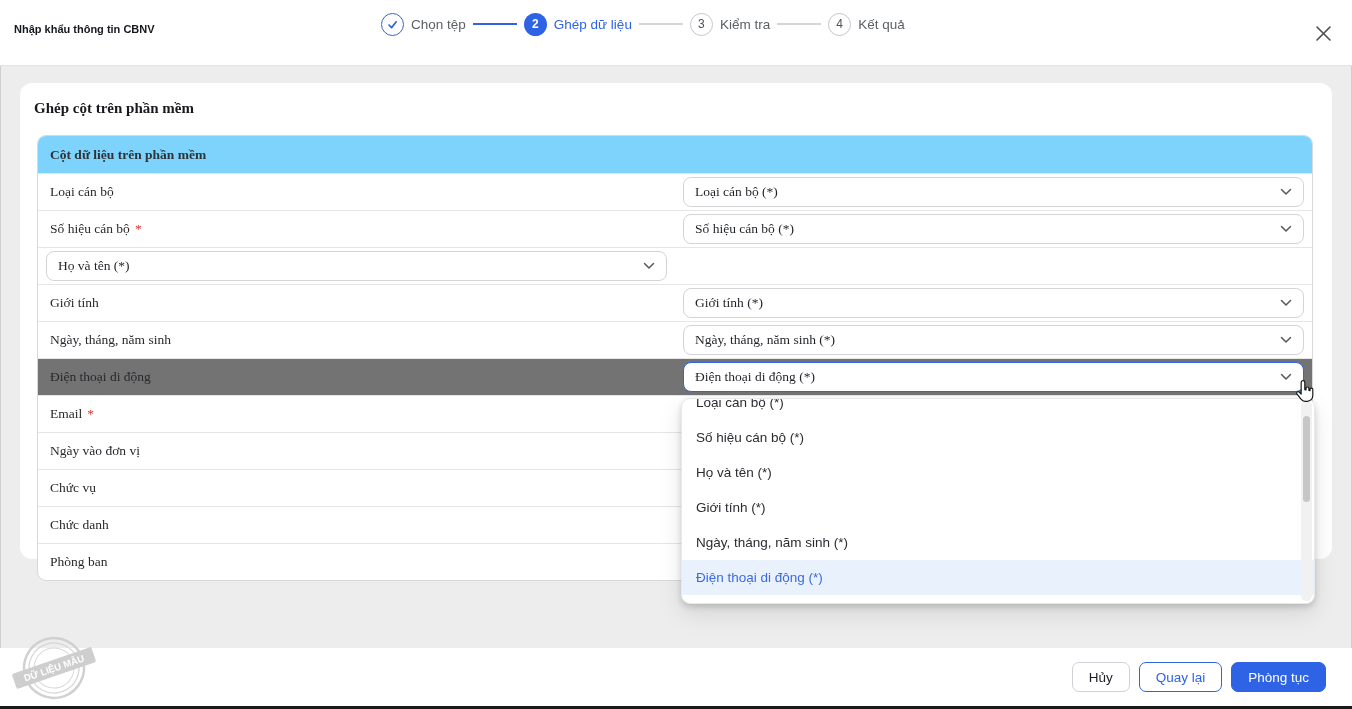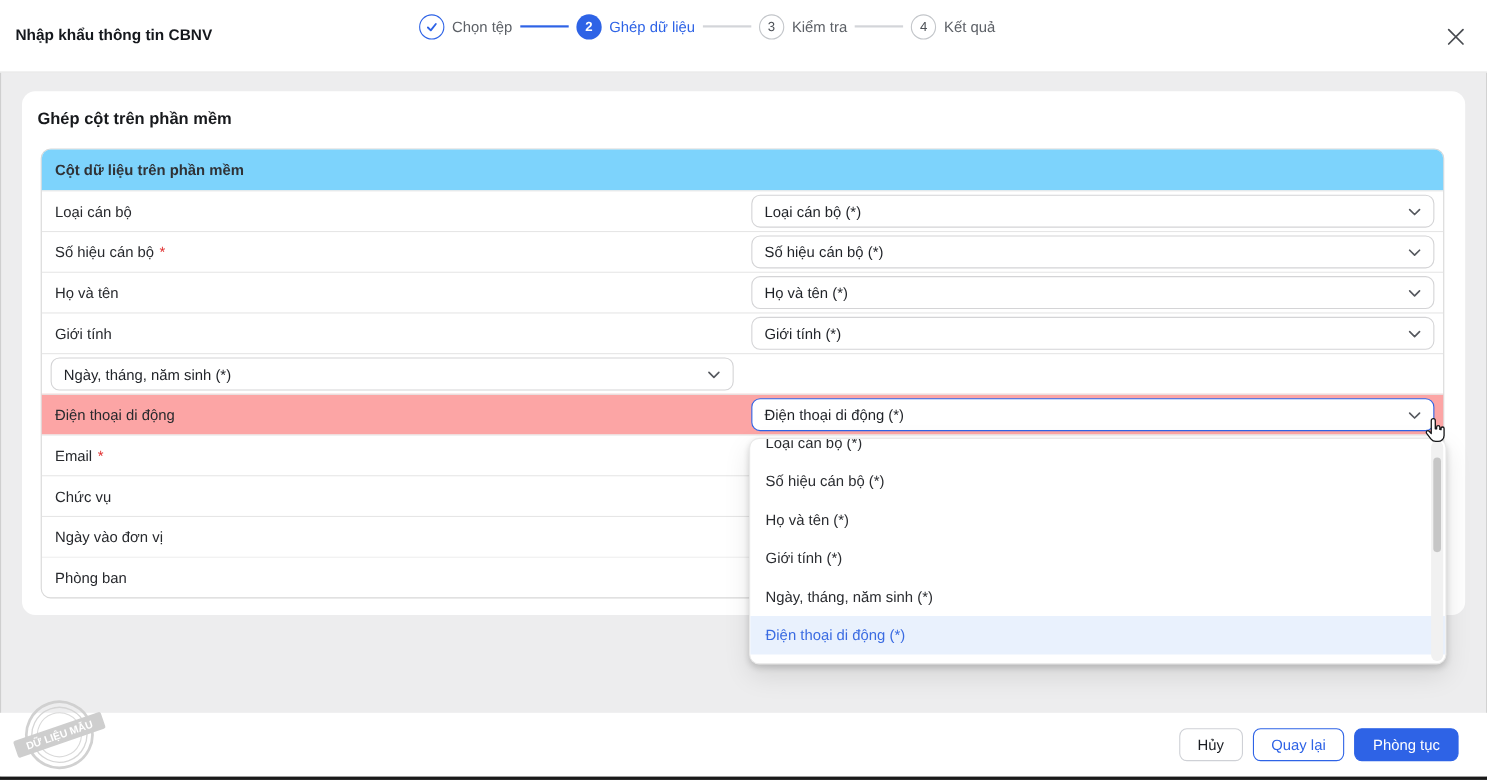--- a/index.html
+++ b/index.html
@@ -12,21 +12,21 @@
     box-shadow: inset 0 0 0 1px #cfcfcf;
   }
 
   
   .modal-header {
     position:absolute; top:0; left:0; right:0; height:66px;
     background:#fff; border-bottom:1px solid #e3e3e3;
   }
   .modal-title {
     position:absolute; left:14px; top:23px;
-    font-size:14px; font-weight:bold; color:#15181d;
+    font-size:11px; font-weight:bold; color:#15181d;
   }
   .stepper {
     position:absolute; left:381px; top:0; height:48px;
     display:flex; align-items:center; gap:7px;
   }
   .step { display:flex; align-items:center; gap:7px; }
   .step-circle {
     width:23px; height:23px; border-radius:50%; flex:0 0 23px;
     display:flex; align-items:center; justify-content:center; font-size:12px;
   }
@@ -38,21 +38,21 @@
   .connector { width:44px; height:1.5px; background:#d3d5d9; }
   .connector.done { background:#2e63e6; }
   .close-btn {
     position:absolute; right:19px; top:23px; width:20px; height:20px;
     display:flex; align-items:center; justify-content:center; cursor:pointer;
   }
 
   
   .card {
     position:absolute; left:20px; top:83px; width:1312px; height:476px;
-    background:#fff; border-radius:12px;
+    background:#fff; border-radius:12px;font-family:Liberation Serif, serif;
   }
   .section-title {
     position:absolute; left:14px; top:17px;
     font-size:15px; font-weight:bold; color:#17191c;
   }
 
   
   .map-table {
     position:absolute; left:17px; top:52px; width:1276px;
     border:1px solid #d8d8d8; border-radius:9px; background:#fff;
@@ -63,21 +63,21 @@
     font-size:13.5px; font-weight:bold; color:#303236;
   }
   .th { width:50%; }
   .th.left  { padding-left:12px; }
   .th.right { padding-left:16px; }
   .trow {
     display:flex; height:37px; align-items:center;
     border-top:1px solid #e6e6e6; font-size:13.5px; color:#27292d;
   }
   .trow.last { border-radius:0 0 8px 8px; }
-  .trow.highlight { background:#fca5a5; }
+  .trow.highlight { background:#737373; }
   .td-left { width:50%; padding-left:12px; display:flex; gap:5px; align-items:center; }
   .req { color:#e03131; font-size:13.5px; }
   .td-right { width:50%; }
   .select {
     height:30px; margin:0 8px; border:1px solid #d4d4d6; border-radius:8px;
     background:#fff; display:flex; align-items:center; justify-content:space-between;
     padding:0 11px; font-size:13.5px; color:#1f2227; cursor:pointer;
   }
   .select.focused { border:1.5px solid #2e63e6; }
   .chev { flex:0 0 auto; margin-left:8px; }
@@ -197,24 +197,20 @@
           <div class="select">
             <span>Số hiệu cán bộ (*)</span>
             <span class="chev"><svg width="12" height="8" viewBox="0 0 12 8">
                 <polyline points="1.5,1.5 6,6 10.5,1.5" fill="none" stroke="#55585e" stroke-width="1.5" stroke-linecap="round" stroke-linejoin="round"></polyline>
               </svg></span>
           </div>
         </div>
     </div>
 
     <div class="trow">
-      <div class="td-left">
-          <span>Họ và tên</span>
-          <span class="req"></span>
-        </div>
       <div class="td-right">
           <div class="select">
             <span>Họ và tên (*)</span>
             <span class="chev"><svg width="12" height="8" viewBox="0 0 12 8">
                 <polyline points="1.5,1.5 6,6 10.5,1.5" fill="none" stroke="#55585e" stroke-width="1.5" stroke-linecap="round" stroke-linejoin="round"></polyline>
               </svg></span>
           </div>
         </div>
     </div>
 
@@ -227,20 +223,24 @@
           <div class="select">
             <span>Giới tính (*)</span>
             <span class="chev"><svg width="12" height="8" viewBox="0 0 12 8">
                 <polyline points="1.5,1.5 6,6 10.5,1.5" fill="none" stroke="#55585e" stroke-width="1.5" stroke-linecap="round" stroke-linejoin="round"></polyline>
               </svg></span>
           </div>
         </div>
     </div>
 
     <div class="trow">
+      <div class="td-left">
+          <span>Ngày, tháng, năm sinh</span>
+          <span class="req"></span>
+        </div>
       <div class="td-right">
           <div class="select">
             <span>Ngày, tháng, năm sinh (*)</span>
             <span class="chev"><svg width="12" height="8" viewBox="0 0 12 8">
                 <polyline points="1.5,1.5 6,6 10.5,1.5" fill="none" stroke="#55585e" stroke-width="1.5" stroke-linecap="round" stroke-linejoin="round"></polyline>
               </svg></span>
           </div>
         </div>
     </div>
 
@@ -262,34 +262,41 @@
     <div class="trow">
       <div class="td-left">
           <span>Email</span>
           <span class="req">*</span>
         </div>
       <div class="td-right"></div>
     </div>
 
     <div class="trow">
       <div class="td-left">
+          <span>Ngày vào đơn vị</span>
+          <span class="req"></span>
+        </div>
+      <div class="td-right"></div>
+    </div>
+
+    <div class="trow">
+      <div class="td-left">
           <span>Chức vụ</span>
           <span class="req"></span>
         </div>
       <div class="td-right"></div>
     </div>
 
     <div class="trow">
       <div class="td-left">
-          <span>Ngày vào đơn vị</span>
-          <span class="req"></span>
-        </div>
-      <div class="td-right"></div>
-    </div>
-
+          <span>Chức danh</span>
+          <span class="req"></span>
+        </div>
+      <div class="td-right"></div>
+    </div>
 
     <div class="trow last">
       <div class="td-left">
           <span>Phòng ban</span>
           <span class="req"></span>
         </div>
       <div class="td-right"></div>
     </div>
   </div>
 </div>

